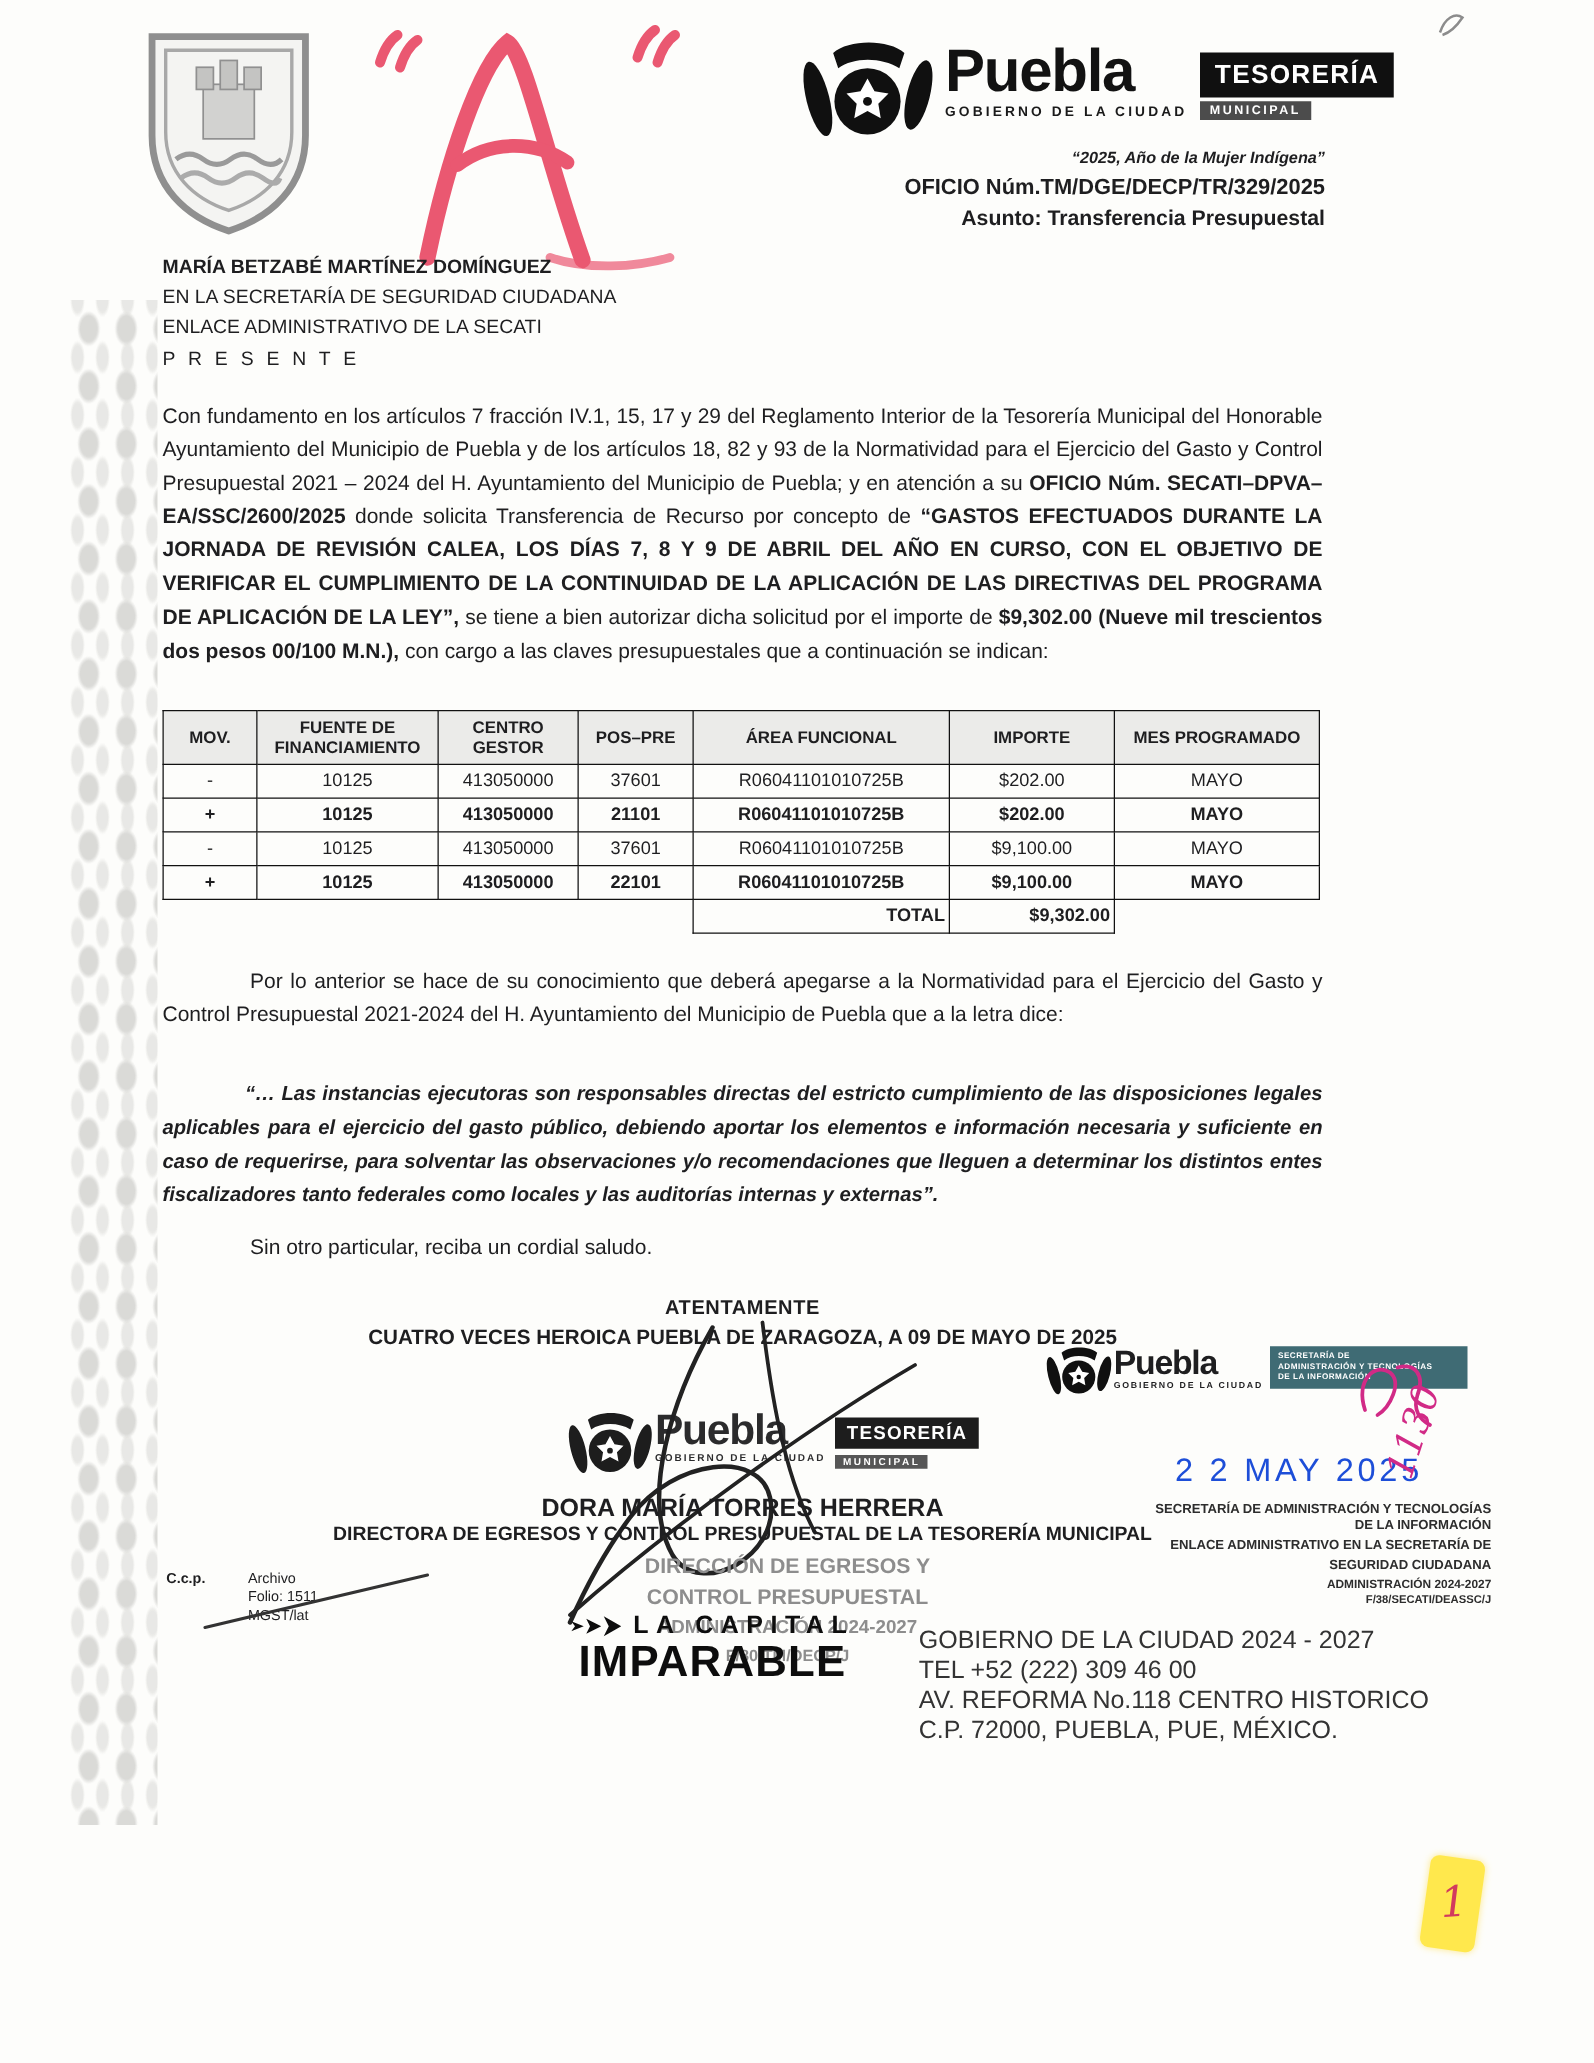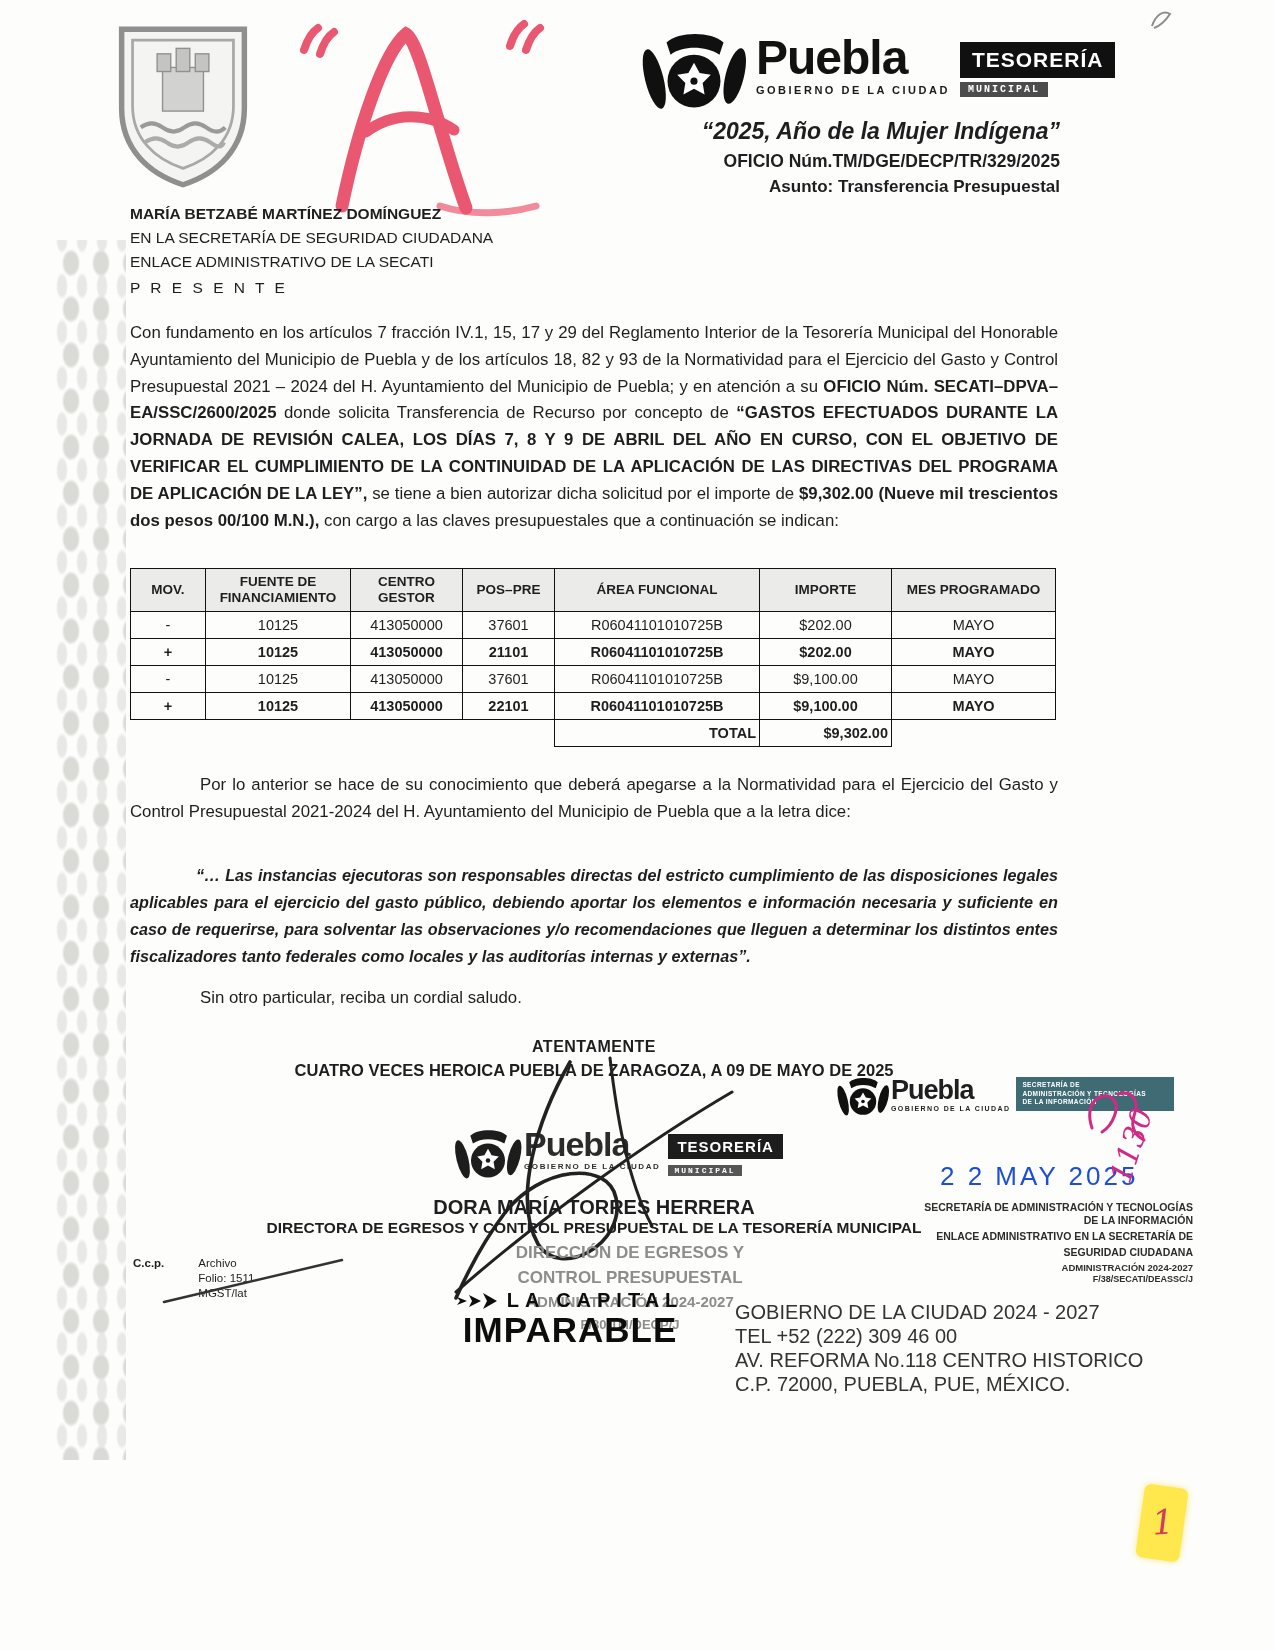--- a/index.html
+++ b/index.html
@@ -22,23 +22,23 @@
   
   .coat-of-arms{ position:absolute; left:108px; top:18px; }
   .red-a{ position:absolute; left:288px; top:10px; }
   .brand-block{ position:absolute; left:638px; top:28px; display:flex; align-items:flex-start; }
   .brand-emblem{ width:112px; height:92px; }
   .brand-words{ margin-left:6px; margin-top:4px; }
   .brand-wordmark{ font-size:48px; font-weight:800; letter-spacing:-1px; color:#121212; line-height:52px;}
   .brand-sub{ font-size:11px; font-weight:700; letter-spacing:2.5px; color:#1a1a1a; margin-top:0px;}
   .brand-badge{ margin-left:10px; margin-top:14px; }
   .badge-main{ background:#101010; color:#fff; font-weight:800; font-size:21px; letter-spacing:1px; padding:6px 12px; }
-  .badge-strip{ background:#4c4c4c; color:#fff; font-weight:700; font-size:10px; letter-spacing:2px; padding:2px 8px; display:inline-block;font-family:Liberation Mono, monospace; }
+  .badge-strip{ background:#4c4c4c; color:#fff; font-weight:700; font-size:10px; letter-spacing:2px; padding:2px 8px; display:inline-block; }
   .header-lines{ position:absolute; left:620px; top:118px; width:440px; text-align:right; }
-  .year-legend{ font-style:italic; font-weight:700; font-size:23px; margin-bottom:6px;}
+  .year-legend{ font-style:italic; font-weight:700; font-size:13px; margin-bottom:6px;}
   .oficio-number{ font-weight:800; font-size:17.5px; margin-bottom:5px;}
   .subject-line{ font-weight:800; font-size:17px; }
   .corner-mark{ position:absolute; left:1148px; top:8px; }
   
   .recipient{ position:absolute; left:130px; top:202px; font-size:15.5px; line-height:24px; }
   .recipient .name{ font-weight:800; }
   .recipient .presente{ letter-spacing:3px; margin-top:2px; }
   
   .para{ position:absolute; left:130px; width:928px; text-align:justify; font-size:16.8px; line-height:26.8px; }
   .p1{ top:320px; }

